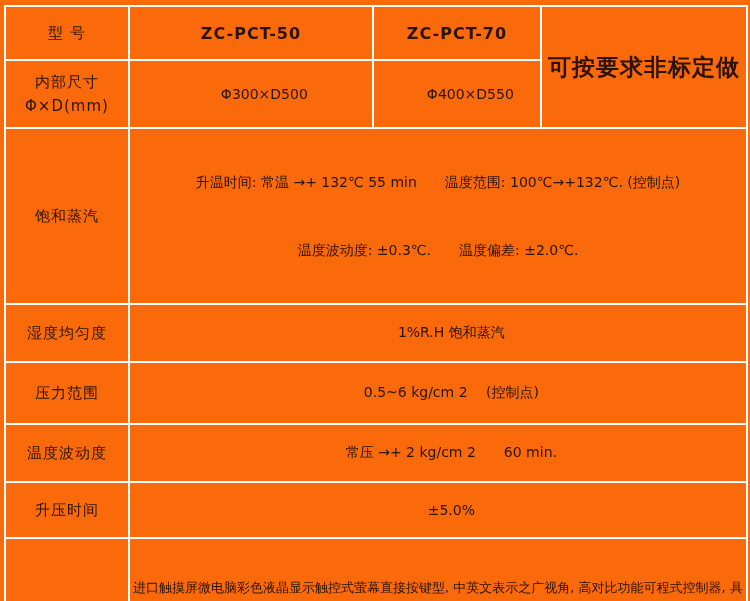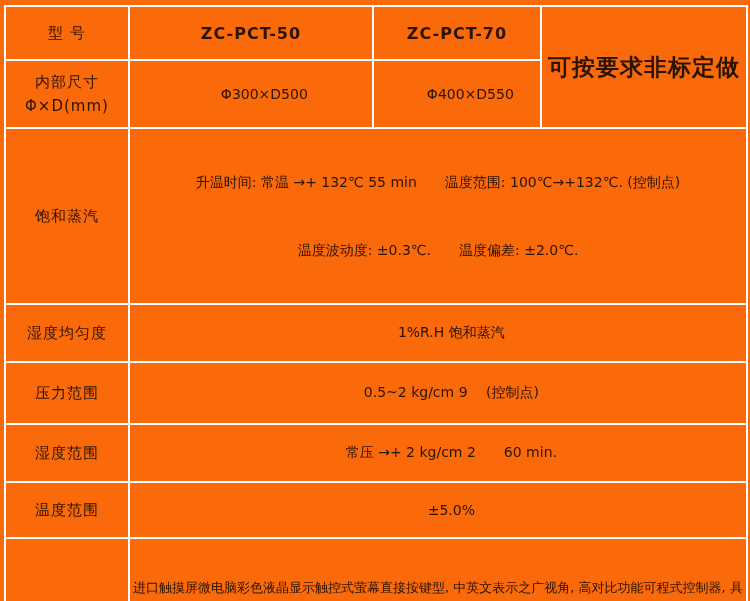--- a/index.html
+++ b/index.html
@@ -124,36 +124,36 @@
     <td class="value-cell" colspan="3">
       <span>1%R.H 饱和蒸汽</span>
     </td>
   </tr>
 
   <tr class="r5">
     <td class="label-cell">
       <span>压力范围</span>
     </td>
     <td class="value-cell" colspan="3">
-      <span>0.5~2 kg/cm 9　 (控制点)</span>
+      <span>0.5~6 kg/cm 2　 (控制点)</span>
     </td>
   </tr>
 
   <tr class="r6">
     <td class="label-cell">
-      <span>湿度范围</span>
+      <span>温度波动度</span>
     </td>
     <td class="value-cell" colspan="3">
       <span>常压 →+ 2 kg/cm 2　　60 min.</span>
     </td>
   </tr>
 
   <tr class="r7">
     <td class="label-cell">
-      <span>温度范围</span>
+      <span>升压时间</span>
     </td>
     <td class="value-cell" colspan="3">
       <span>±5.0%</span>
     </td>
   </tr>
 
   <tr class="r8">
     <td class="label-cell">
       
     </td>

